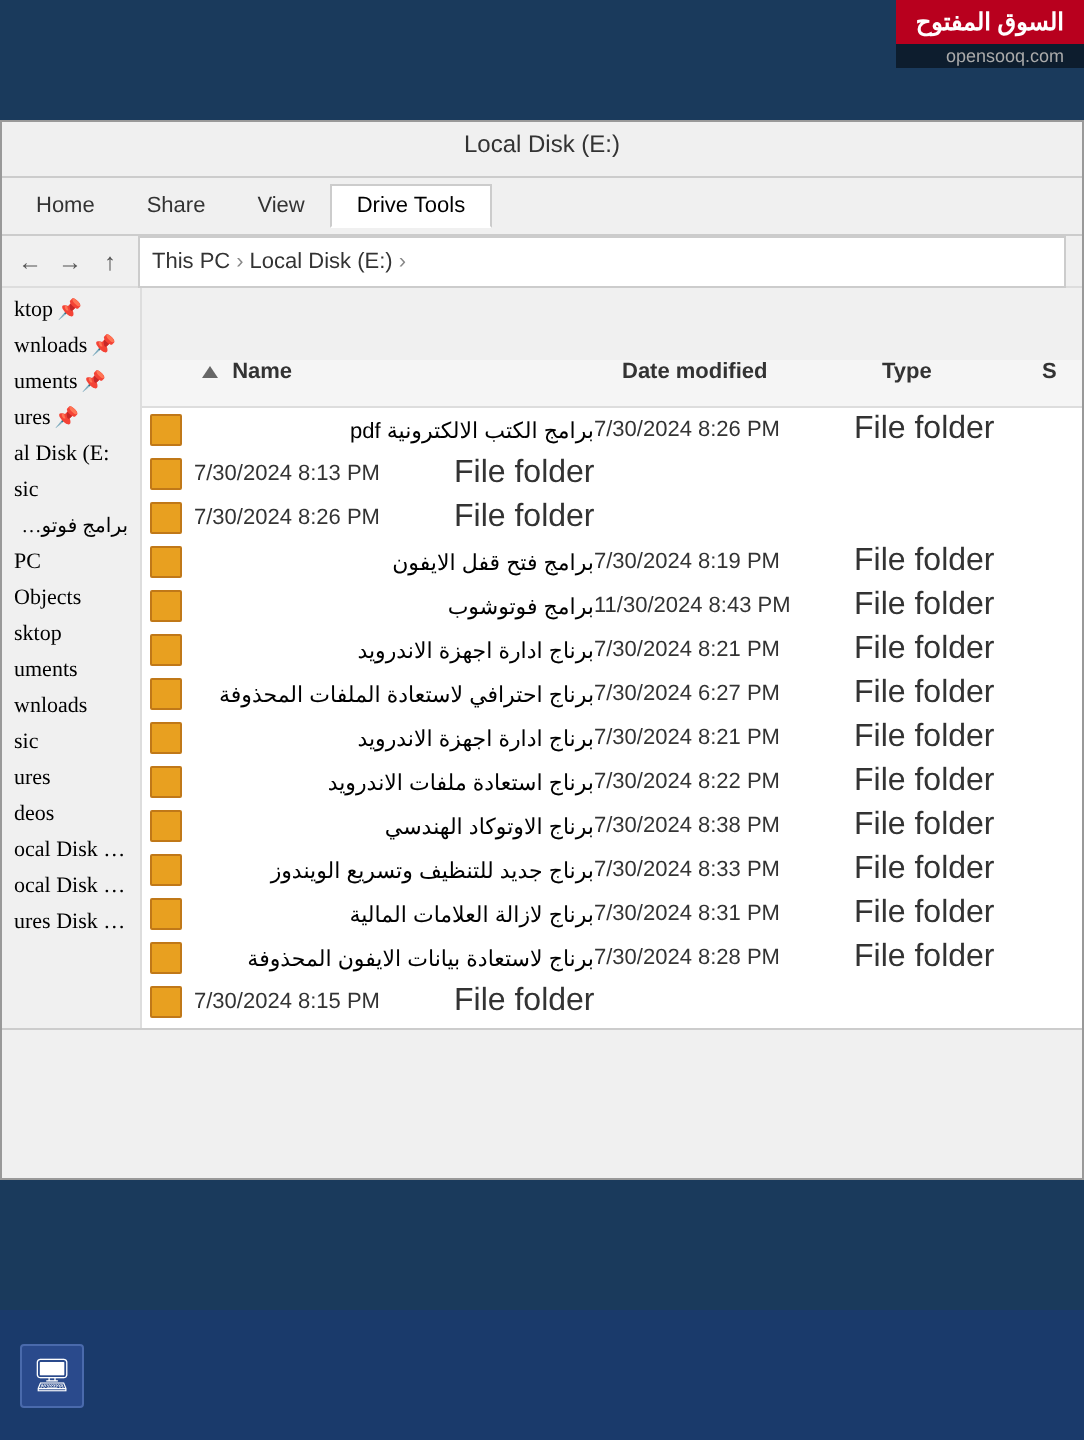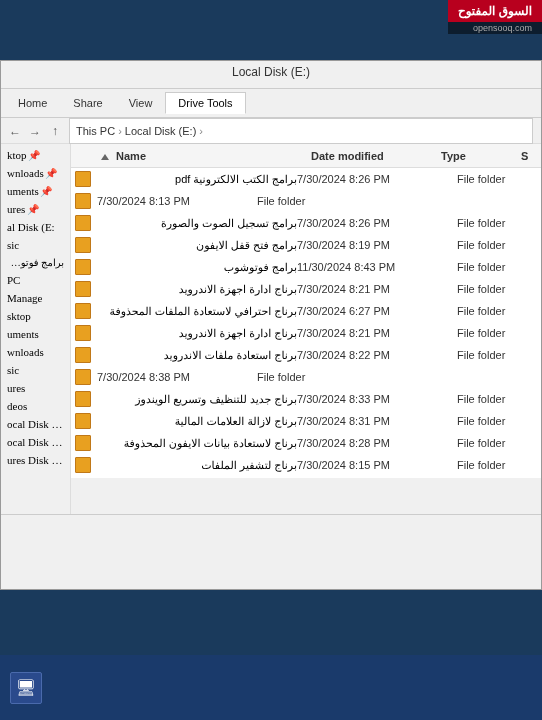--- a/index.html
+++ b/index.html
@@ -82,22 +82,22 @@
       margin: 0 3px;
       color: #888;
     }
 
     
     .col-headers {
       display: flex;
       background: #f5f5f5;
       border-bottom: 1px solid #ddd;
       height: 24px;
-      align-items: center;
       padding: 0 4px;
+      margin-top: 36px;
     }
 
     .col-header {
       font-size: 11px;
       color: #333;
       font-weight: 600;
       padding: 0 4px;
       cursor: pointer;
     }
 
@@ -146,24 +146,23 @@
 
     .file-date {
       width: 130px;
       font-size: 11px;
       color: #333;
       flex-shrink: 0;
     }
 
     .file-type {
       width: 80px;
-      font-size: 11px;
+      font-size: 16px;
       color: #333;
       flex-shrink: 0;
-      margin-left: 30px;
     }
 
     
     .content-area {
       display: flex;
       height: 370px;
     }
 
     .nav-side {
       width: 70px;
@@ -344,21 +343,21 @@
           <span class="pin-icon">📌</span>
       </div>
       <div class="nav-side-item pin">
         <span>ures</span>
           <span class="pin-icon">📌</span>
       </div>
       <div class="nav-side-item selected">al Disk (E:</div>
       <div class="nav-side-item">sic</div>
       <div class="nav-side-item" style="direction:rtl; font-size:10px;">برامج فوتوشوب</div>
       <div class="nav-side-item">PC</div>
-      <div class="nav-side-item">Manage</div>
+      <div class="nav-side-item">Objects</div>
       <div class="nav-side-item">sktop</div>
       <div class="nav-side-item">uments</div>
       <div class="nav-side-item">wnloads</div>
       <div class="nav-side-item">sic</div>
       <div class="nav-side-item">ures</div>
       <div class="nav-side-item">deos</div>
       <div class="nav-side-item">ocal Disk (C:)</div>
       <div class="nav-side-item">ocal Disk (E:)</div>
       <div class="nav-side-item">ures Disk (F:)</div>
     </div>
@@ -383,21 +382,20 @@
             <div class="file-date">7/30/2024 8:26 PM</div>
             <div class="file-type">File folder</div>
           </div>
           <div class="file-row">
             <div class="file-icon"></div>
             <div class="file-date">7/30/2024 8:13 PM</div>
             <div class="file-type">File folder</div>
           </div>
           <div class="file-row">
             <div class="file-icon"></div>
-            <div class="file-name">برامج تسجيل الصوت والصورة</div>
             <div class="file-date">7/30/2024 8:26 PM</div>
             <div class="file-type">File folder</div>
           </div>
           <div class="file-row">
             <div class="file-icon"></div>
             <div class="file-name">برامج فتح قفل الايفون</div>
             <div class="file-date">7/30/2024 8:19 PM</div>
             <div class="file-type">File folder</div>
           </div>
           <div class="file-row">
@@ -425,20 +423,21 @@
             <div class="file-type">File folder</div>
           </div>
           <div class="file-row">
             <div class="file-icon"></div>
             <div class="file-name">برناج استعادة ملفات الاندرويد</div>
             <div class="file-date">7/30/2024 8:22 PM</div>
             <div class="file-type">File folder</div>
           </div>
           <div class="file-row">
             <div class="file-icon"></div>
+            <div class="file-name">برناج الاوتوكاد الهندسي</div>
             <div class="file-date">7/30/2024 8:38 PM</div>
             <div class="file-type">File folder</div>
           </div>
           <div class="file-row">
             <div class="file-icon"></div>
             <div class="file-name">برناج جديد للتنظيف وتسريع الويندوز</div>
             <div class="file-date">7/30/2024 8:33 PM</div>
             <div class="file-type">File folder</div>
           </div>
           <div class="file-row">
@@ -448,21 +447,20 @@
             <div class="file-type">File folder</div>
           </div>
           <div class="file-row">
             <div class="file-icon"></div>
             <div class="file-name">برناج لاستعادة بيانات الايفون المحذوفة</div>
             <div class="file-date">7/30/2024 8:28 PM</div>
             <div class="file-type">File folder</div>
           </div>
           <div class="file-row">
             <div class="file-icon"></div>
-            <div class="file-name">برناج لتشفير الملفات</div>
             <div class="file-date">7/30/2024 8:15 PM</div>
             <div class="file-type">File folder</div>
           </div>
           <div class="file-row"></div>
         </div>
     </div>
   </div>
 
   <div class="status-bar">
     <span></span>

